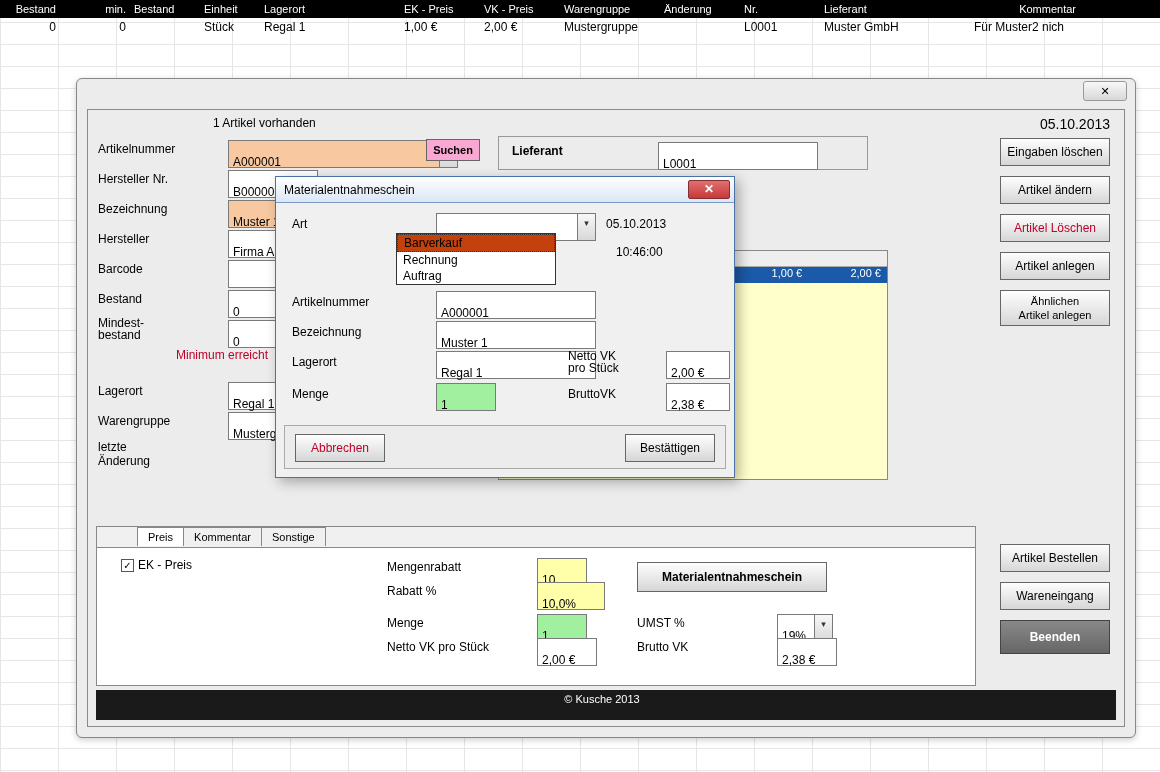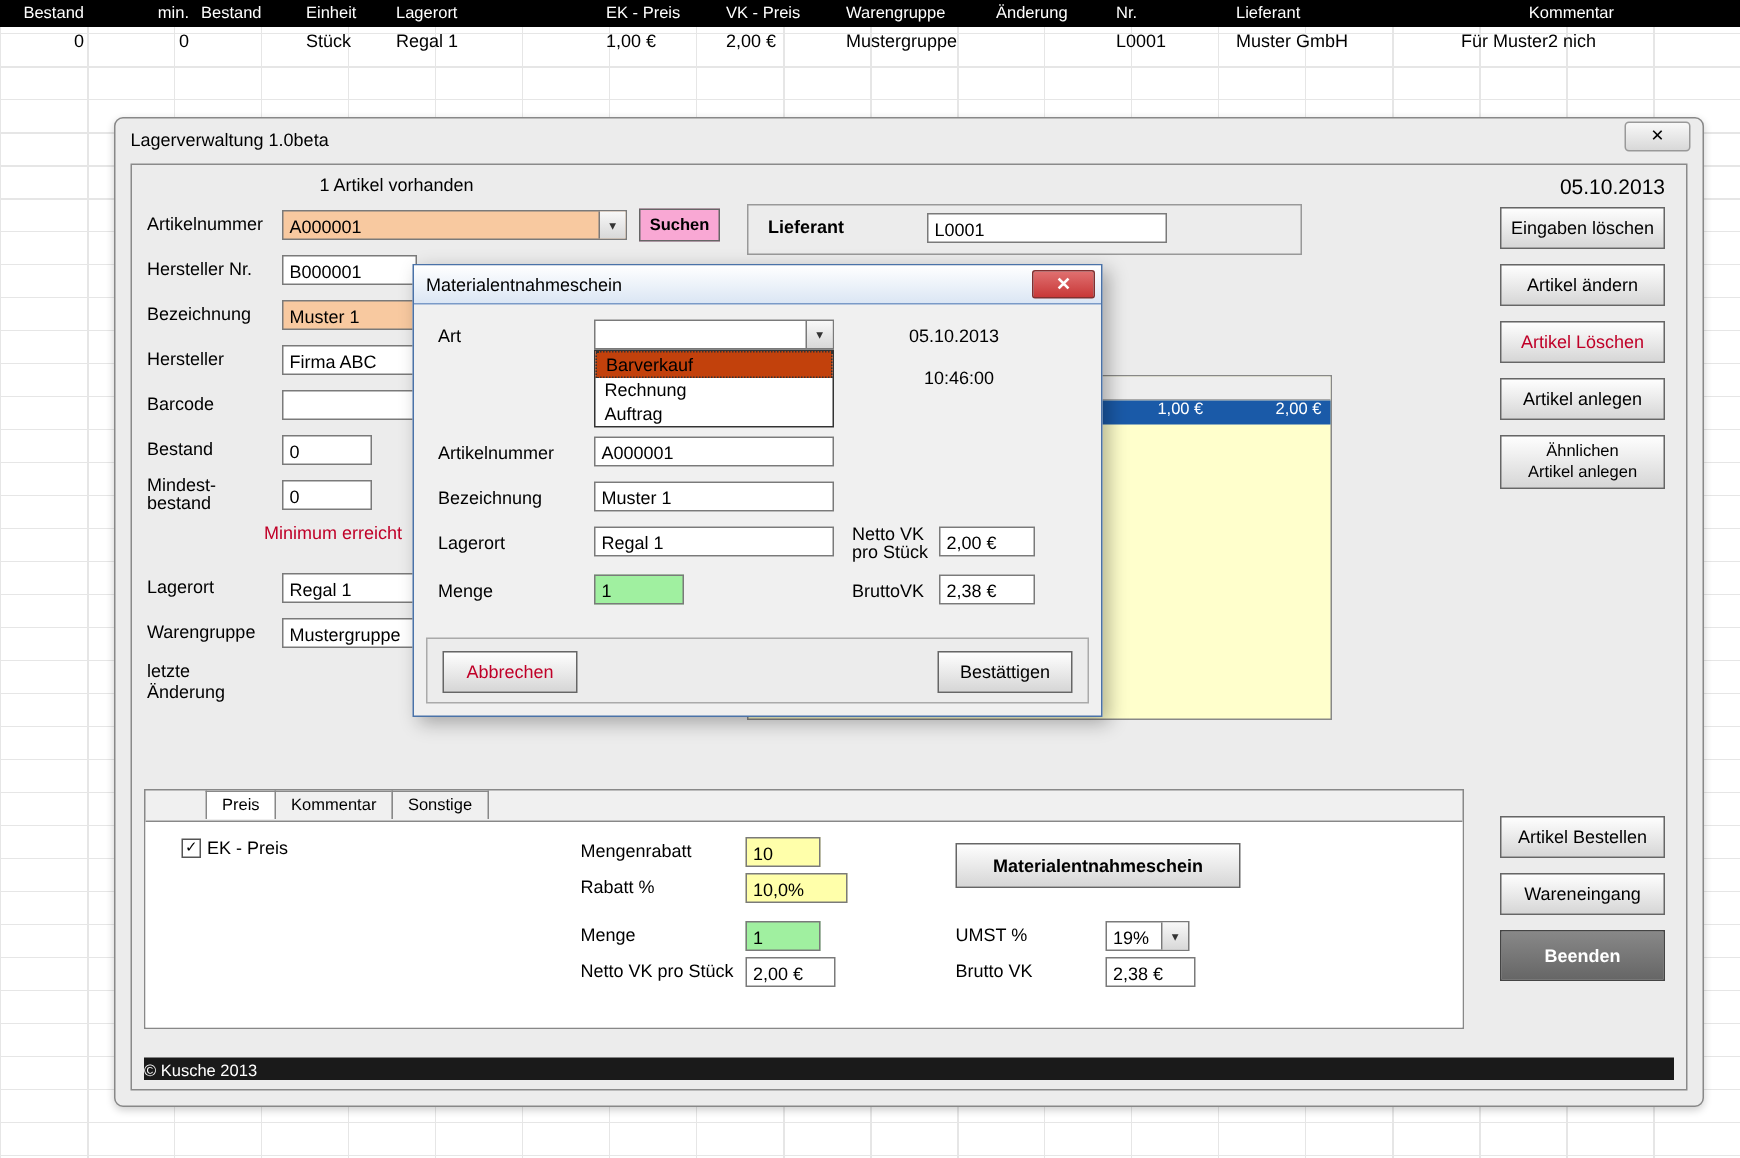--- a/index.html
+++ b/index.html
@@ -20,21 +20,21 @@
 .window { position: absolute; left: 76px; top: 78px; width: 1060px; height: 660px;
   border: 1px solid #888; border-radius: 6px; background: #ececec; box-shadow: 0 2px 6px rgba(0,0,0,.2); }
 .titlebar { height: 28px; display: flex; align-items: center; padding: 0 10px; font-size: 12px; position: relative; }
 .close-btn { position: absolute; right: -30px; top: -4px; width: 44px; height: 20px; border: 1px solid #999; border-radius: 3px; background: linear-gradient(#f8f8f8,#d8d8d8); text-align: center; line-height: 18px; font-size: 11px; }
 .inner-frame { position: absolute; left: 10px; top: 30px; right: 10px; bottom: 10px; border: 1px solid #8a8a8a; background: #ececec; }
 
 .status-line { position: absolute; left: 125px; top: 6px; font-size: 12px; }
 .date-top { position: absolute; right: 14px; top: 6px; font-size: 14px; }
 
 .lbl { position: absolute; font-size: 12px; }
-.fld { position: absolute; height: 20px; background: #fff; border: 1px solid #7a7a7a; padding: 2px 4px; font-size: 12px; line-height: 16px; }
+.fld { position: absolute; height: 20px; background: #fff; border: 1px solid #7a7a7a; padding: 13px 4px; font-size: 12px; line-height: 16px; margin-left: 40px; }
 .fld.orange { background: #f8c9a0; }
 .btn { position: absolute; height: 22px; border: 1px solid #666; background: linear-gradient(#fefefe,#d6d6d6); font-size: 11px; text-align: center; line-height: 20px; cursor: pointer; }
 .btn.big { height: 28px; line-height: 26px; font-size: 12px; }
 .btn.orange { background: #f9a8d4; }
 .btn.dark { background: linear-gradient(#888,#666); color: #fff; border-color: #444; font-weight: 600; }
 .btn.red-text { color: #c00028; }
 .dropdown-arrow { position: absolute; right: 0; top: 0; width: 18px; height: 100%; border-left: 1px solid #7a7a7a; background: linear-gradient(#f8f8f8,#d8d8d8); text-align: center; }
 .dropdown-arrow::after { content: "▾"; font-size: 9px; color: #333; }
 
 .checkbox { position: absolute; display: flex; align-items: center; gap: 4px; font-size: 12px; }
@@ -64,21 +64,21 @@
   border: 1px solid #4a72a8; background: #f0f0f0; box-shadow: 4px 4px 12px rgba(0,0,0,.3); z-index: 50; }
 .dlg-title { height: 26px; background: linear-gradient(#fff,#dbe6f4); border-bottom: 1px solid #7a9ac8; padding-left: 8px; line-height: 26px; font-size: 12px; position: relative; }
 .dlg-close { position: absolute; right: 4px; top: 3px; width: 42px; height: 19px; background: linear-gradient(#e07070,#c83838); border: 1px solid #803030; border-radius: 2px; color: #fff; text-align: center; font-size: 12px; line-height: 16px; font-weight: bold; }
 .dlg-body { position: absolute; inset: 26px 0 0 0; }
 .dlg-body .lbl, .dlg-body .fld, .dlg-body .btn { font-size: 12px; }
 
 .combo-list { position: absolute; background: #fff; border: 1px solid #333; z-index: 60; font-size: 12px; }
 .combo-list div { padding: 1px 6px; }
 .combo-list div.sel { background: #c2410c; border: 1px dotted #333; }
 
-.footer-bar { position: absolute; left: 8px; right: 8px; bottom: 6px; height: 15px; background: #1a1a1a; color: #fff; text-align: left; padding-right: 8px; font-size: 11px; line-height: 18px; }
+.footer-bar { position: absolute; left: 8px; right: 8px; bottom: 6px; height: 30px; background: #1a1a1a; color: #fff; text-align: center; padding-right: 8px; font-size: 11px; line-height: 18px; }
 
 .fld.yellow { background: #ffffaa; }
 .fld.green { background: #a0f0a0; }
 </style>
 </head>
 <body>
 
 <div class="grid-bg"></div>
 
 <div class="sheet-header">
@@ -104,23 +104,20 @@
   <div style="width:80px">1,00 €</div>
   <div style="width:80px">2,00 €</div>
   <div style="width:100px">Mustergruppe</div>
   <div style="width:80px"></div>
   <div style="width:80px">L0001</div>
   <div style="width:150px">Muster GmbH</div>
   <div style="width:110px">Für Muster2 nich</div>
 </div>
 
 <div class="window">
-  <div class="titlebar">
-    <span>Lagerverwaltung 1.0beta</span>
-  </div>
   <div class="close-btn" style="right:8px;top:2px">✕</div>
 
   <div class="inner-frame">
     <span class="status-line">1 Artikel vorhanden</span>
     <span class="date-top">05.10.2013</span>
 
     <span class="lbl" style="left:10px;top:32px">Artikelnummer</span>
     <div class="fld orange" style="left:100px;top:30px;width:230px"><span>A000001</span><span class="dropdown-arrow"></span></div>
     <div class="btn orange" style="left:338px;top:29px;width:54px;font-weight:bold">Suchen</div>
 

